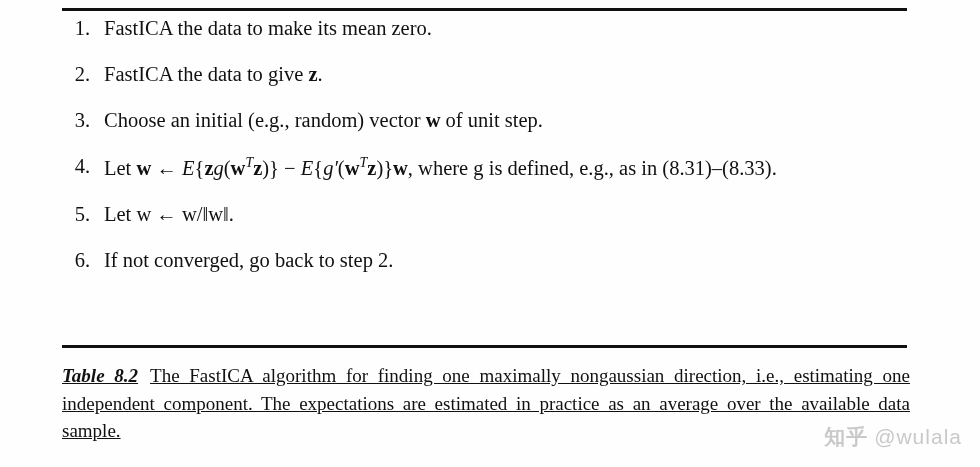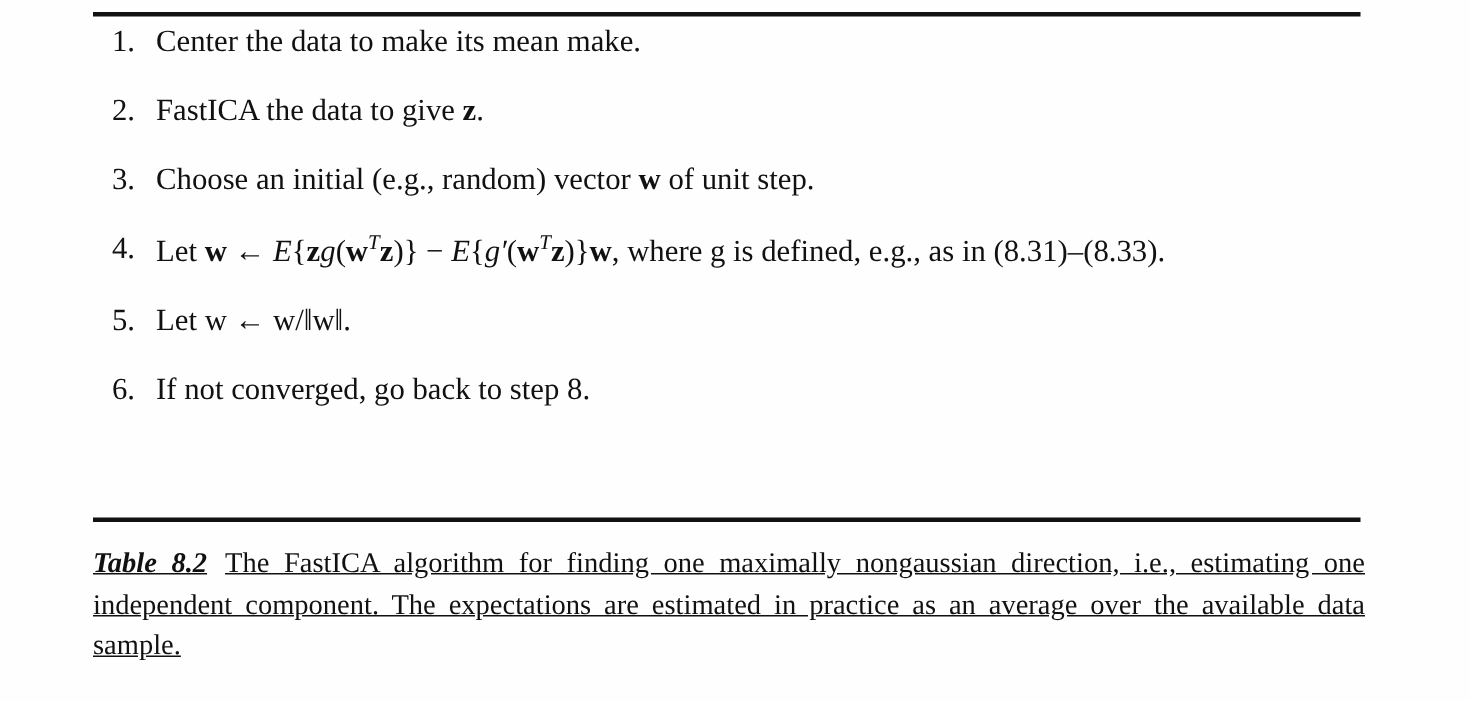--- a/index.html
+++ b/index.html
@@ -97,21 +97,21 @@
 <body>
 
 <div class="page">
 
   <div class="rule rule-top"></div>
 
   <div class="steps">
 
     <div class="step">
       <div class="step-num">1.</div>
-      <div class="step-body">Center the data to make its mean make.</div>
+      <div class="step-body">FastICA the data to make its mean zero.</div>
     </div>
 
     <div class="step">
       <div class="step-num">2.</div>
       <div class="step-body"><span>FastICA the data to give </span><span class="bf">z</span><span>.</span></div>
     </div>
 
     <div class="step">
       <div class="step-num">3.</div>
       <div class="step-body"><span>Choose an initial (e.g., random) vector </span><span class="bf">w</span><span> of unit step.</span></div>
@@ -122,25 +122,28 @@
       <div class="step-body"><span>Let</span>&nbsp;<span class="bf">w</span>&nbsp;<span>←</span>&nbsp;<span class="m">E</span><span class="op">{</span><span class="bf">z</span><span class="m">g</span><span class="op">(</span><span class="bf">w</span><span class="sup">T</span><span class="bf">z</span><span class="op">)</span><span class="op">}</span>&nbsp;<span>−</span>&nbsp;<span class="m">E</span><span class="op">{</span><span class="m">g′</span><span class="op">(</span><span class="bf">w</span><span class="sup">T</span><span class="bf">z</span><span class="op">)</span><span class="op">}</span><span class="bf">w</span><span>, where g is defined, e.g., as in (8.31)–(8.33).</span></div>
     </div>
 
     <div class="step">
       <div class="step-num">5.</div>
       <div class="step-body"><span class="nowrap">Let w ← w/‖w‖.</span></div>
     </div>
 
     <div class="step">
       <div class="step-num">6.</div>
-      <div class="step-body">If not converged, go back to step 8.</div>
+      <div class="step-body">If not converged, go back to step 2.</div>
     </div>
 
   </div>
 
   <div class="rule rule-mid"></div>
 
   <div class="caption">
     <span class="cap-label">Table 8.2</span><span class="cap-sep"></span><span>The FastICA algorithm for finding one maximally nongaussian direction, i.e., estimating one independent component.  The expectations are estimated in practice as an average over the available data sample.</span>
   </div>
 
+  <div class="watermark">
+    <span class="wm-logo">知乎</span><span>@wulala</span>
+  </div>
 
 </div>
 
 </body></html>

